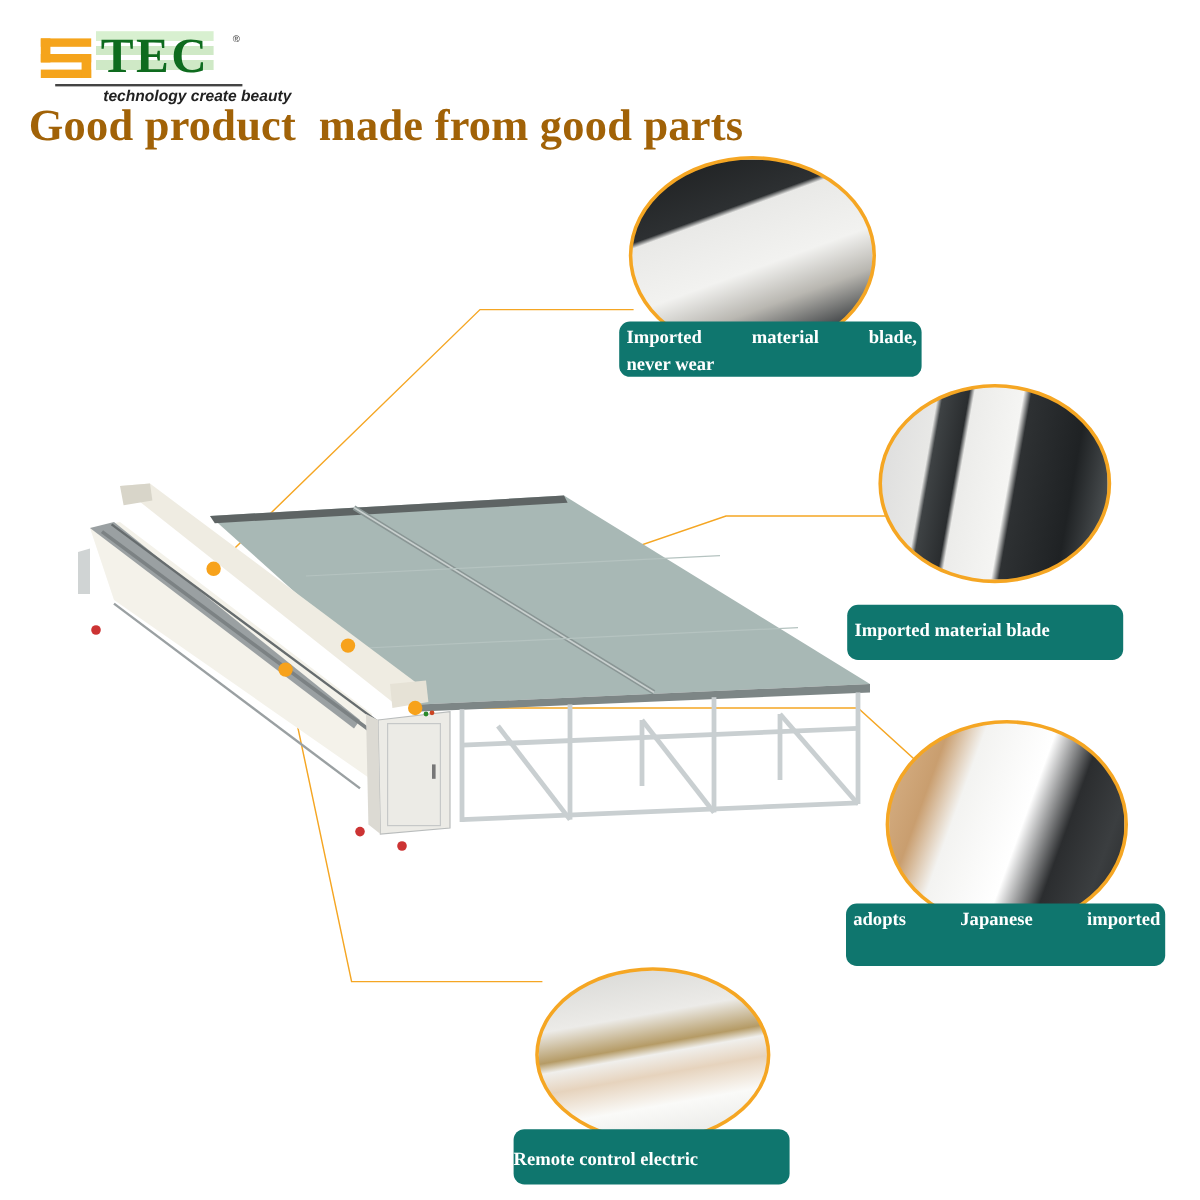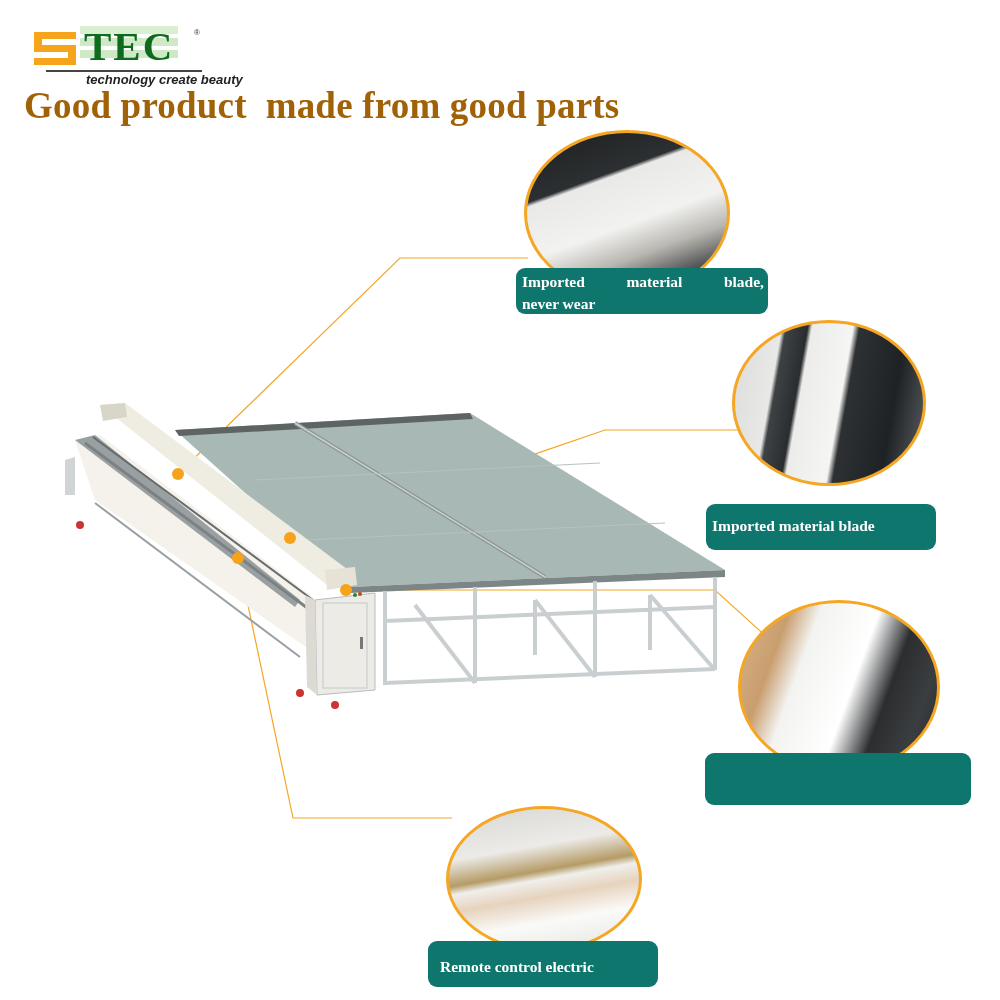--- a/index.html
+++ b/index.html
@@ -112,18 +112,19 @@
   <div>never wear</div>
 </div>
 
 <div class="abs circle" style="left:732px;top:320px;width:188px;height:160px;background:linear-gradient(100deg,#dcdcdc 0%,#e8e8e6 22%,#3e4244 24%,#2a2d2f 34%,#ececea 36%,#f5f5f3 55%,#2e3133 58%,#1f2224 80%,#5b6062 100%);"></div>
 <div class="abs label" style="left:706px;top:468px;width:230px;height:46px;padding:11px 6px 0 6px;margin-top:36px;">
   <span>Imported material blade</span>
 </div>
 
 <div class="abs circle" style="left:738px;top:600px;width:196px;height:168px;background:linear-gradient(110deg,#d9b48a 0%,#c99e6f 20%,#f3f3f1 32%,#ffffff 55%,#2b2d2f 70%,#3b3e40 85%,#262829 100%);"></div>
 <div class="abs label" style="left:705px;top:753px;width:266px;height:52px;padding:3px 4px 0 6px;">
+  <div class="justify">adopts Japanese imported</div>
 </div>
 
 <div class="abs circle" style="left:446px;top:806px;width:190px;height:140px;background:linear-gradient(170deg,#d7d7d4 0%,#ecebe8 30%,#b59b66 45%,#f0efec 50%,#e6d3bd 60%,#fafaf8 75%,#e4e4e1 100%);"></div>
-<div class="abs label" style="left:428px;top:941px;width:230px;height:46px;padding:15px 8px 0 12px;">
+<div class="abs label" style="left:428px;top:941px;width:230px;height:46px;padding:15px 8px 0 0;">
   <span>Remote control electric</span>
 </div>
 
 </body></html>

